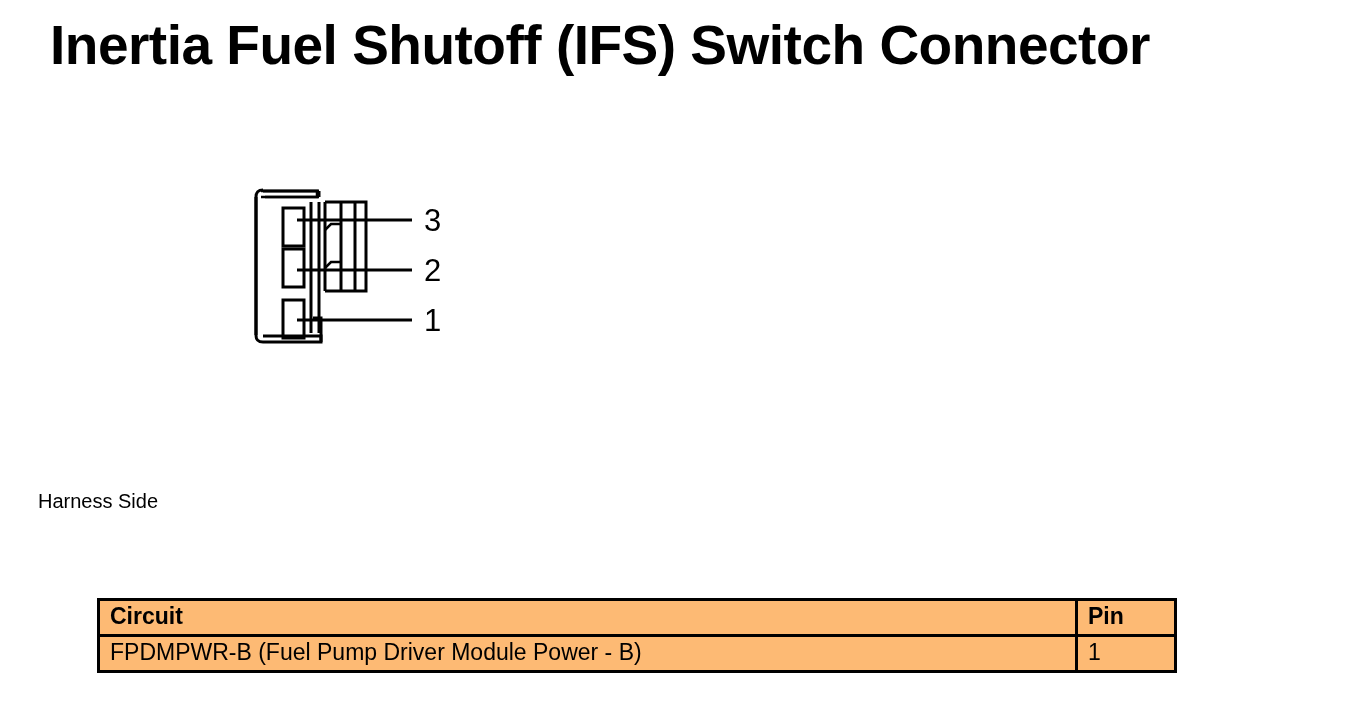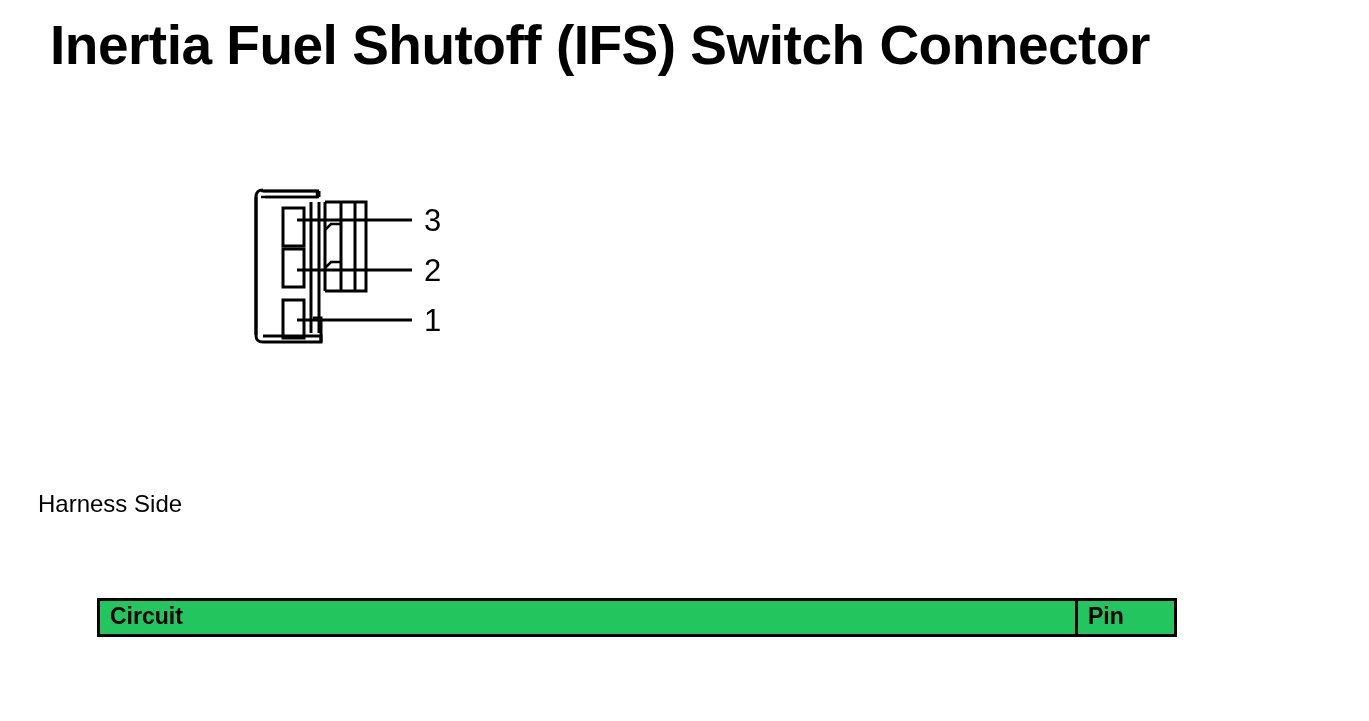--- a/index.html
+++ b/index.html
@@ -36,21 +36,21 @@
     width: 200px;
     height: 180px;
   }
   #connector-figure svg { display: block; }
 
   
   #harness-caption {
     position: absolute;
     left: 38px;
     top: 490px;
-    font-size: 24px;
+    font-size: 20px;
     white-space: nowrap;
   }
 
   
   #pin-table-wrap {
     position: absolute;
     left: 97px;
     top: 598px;
     width: 1077px;
   }
@@ -63,21 +63,21 @@
   table.pin-table col.col-pin { width: 99px; }
   table.pin-table th,
   table.pin-table td {
     border: 3px solid #000000;
     padding: 1px 0 3px 10px;
     font-size: 23px;
     text-align: left;
     vertical-align: middle;
     height: 29px;
     line-height: 1.05;
-    background: #22c55e;
+    background: #fdba74;
     white-space: nowrap;
     overflow: hidden;
   }
   table.pin-table th {
     font-weight: bold;
   }
 </style>
 </head>
 <body>
 
@@ -143,15 +143,19 @@
       <col class="col-circuit">
       <col class="col-pin">
     </colgroup>
     <thead>
       <tr>
         <th>Circuit</th>
         <th>Pin</th>
       </tr>
     </thead>
     <tbody>
+      <tr>
+        <td>FPDMPWR-B (Fuel Pump Driver Module Power - B)</td>
+        <td>1</td>
+      </tr>
     </tbody>
   </table>
 </div>
 
 </body></html>

